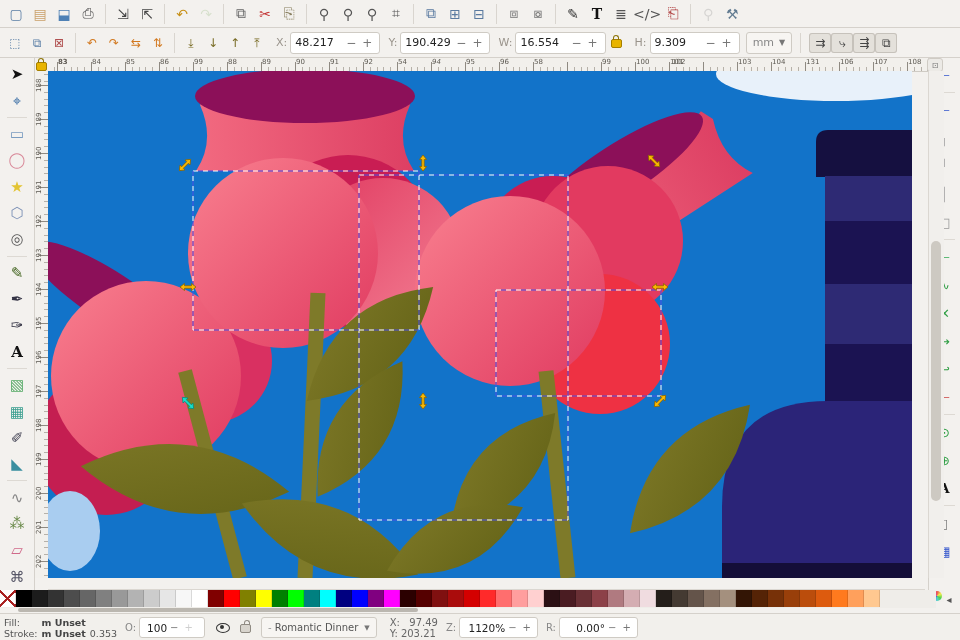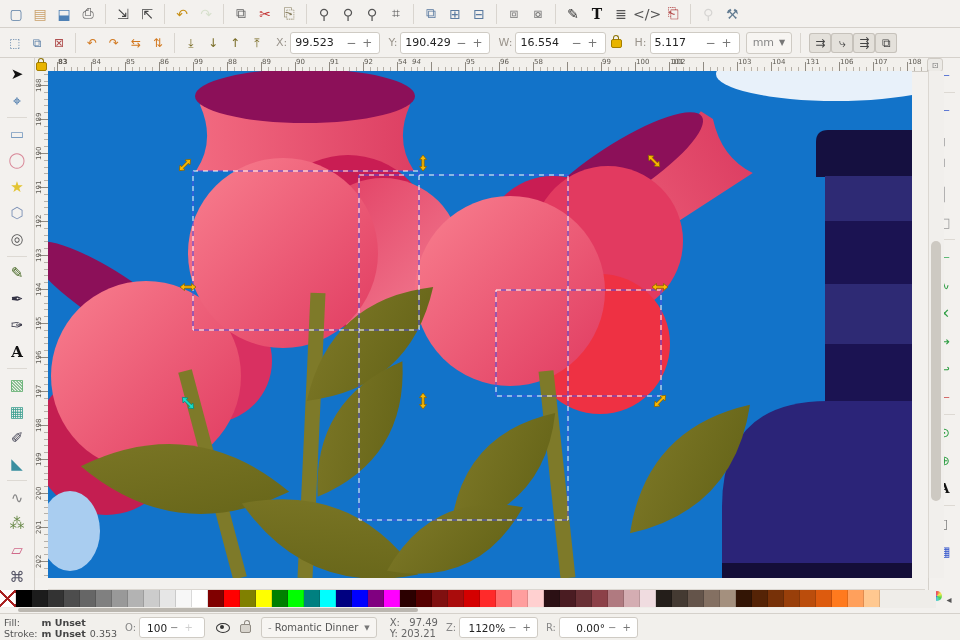--- a/index.html
+++ b/index.html
@@ -129,42 +129,42 @@
         <span class="icon small" style="color: rgb(210, 120, 30);">⇆</span>
         <span class="icon small" style="color: rgb(210, 120, 30);">⇅</span>
         <span class="sep"></span>
         <span class="icon small" style="color: rgb(119, 106, 34);">⤓</span>
         <span class="icon small" style="color: rgb(119, 106, 34);">↓</span>
         <span class="icon small" style="color: rgb(119, 106, 34);">↑</span>
         <span class="icon small" style="color: rgb(119, 106, 34);">⤒</span>
       </span>
     <span class="fldlab">X:</span>
     <span class="spin">
-      <span class="val">99.523</span>
+      <span class="val">48.217</span>
       <span class="pm">−</span>
       <span class="pm">+</span>
     </span>
     <span class="fldlab">Y:</span>
     <span class="spin">
       <span class="val">190.429</span>
       <span class="pm">−</span>
       <span class="pm">+</span>
     </span>
     <span class="fldlab">W:</span>
     <span class="spin">
       <span class="val">16.554</span>
       <span class="pm">−</span>
       <span class="pm">+</span>
     </span>
     <span style="margin:0 5px;display:flex;">
         <span class="lock" style="margin-top:2px;"></span>
       </span>
     <span class="fldlab">H:</span>
     <span class="spin">
-      <span class="val">5.117</span>
+      <span class="val">9.309</span>
       <span class="pm">−</span>
       <span class="pm">+</span>
     </span>
     <span class="dd" style="margin-left:6px;">
       <span>mm</span>
         <span class="car">▼</span>
     </span>
     <span class="sep" style="margin:0 8px;"></span>
     <span id="affect-icons" style="display:flex;align-items:center;">
         <span class="icon small pressed" style="color: rgb(68, 68, 68);">⇉</span>
@@ -235,21 +235,21 @@
         <span class="rlab" style="left: 44px;">84</span>
         <span class="rlab" style="left: 78px;">85</span>
         <span class="rlab" style="left: 112px;">86</span>
         <span class="rlab" style="left: 146px;">99</span>
         <span class="rlab" style="left: 180px;">88</span>
         <span class="rlab" style="left: 214px;">89</span>
         <span class="rlab" style="left: 248px;">90</span>
         <span class="rlab" style="left: 282px;">91</span>
         <span class="rlab" style="left: 316px;">92</span>
         <span class="rlab" style="left: 350px;">54</span>
-        <span class="rlab" style="left: 364px; font-style: italic;">94</span>
+        <span class="rlab" style="left: 384px; font-style: italic;">94</span>
         <span class="rlab" style="left: 418px;">95</span>
         <span class="rlab" style="left: 452px;">96</span>
         <span class="rlab" style="left: 486px;">58</span>
         <span class="rlab" style="left: 540px; margin-top: 20px;">98</span>
         <span class="rlab" style="left: 554px;">99</span>
         <span class="rlab" style="left: 588px;">100</span>
         <span class="rlab" style="left: 622px;">101</span>
         <span class="rlab" style="left: 624px;">102</span>
         <span class="rlab" style="left: 690px;">103</span>
         <span class="rlab" style="left: 724px;">104</span>

